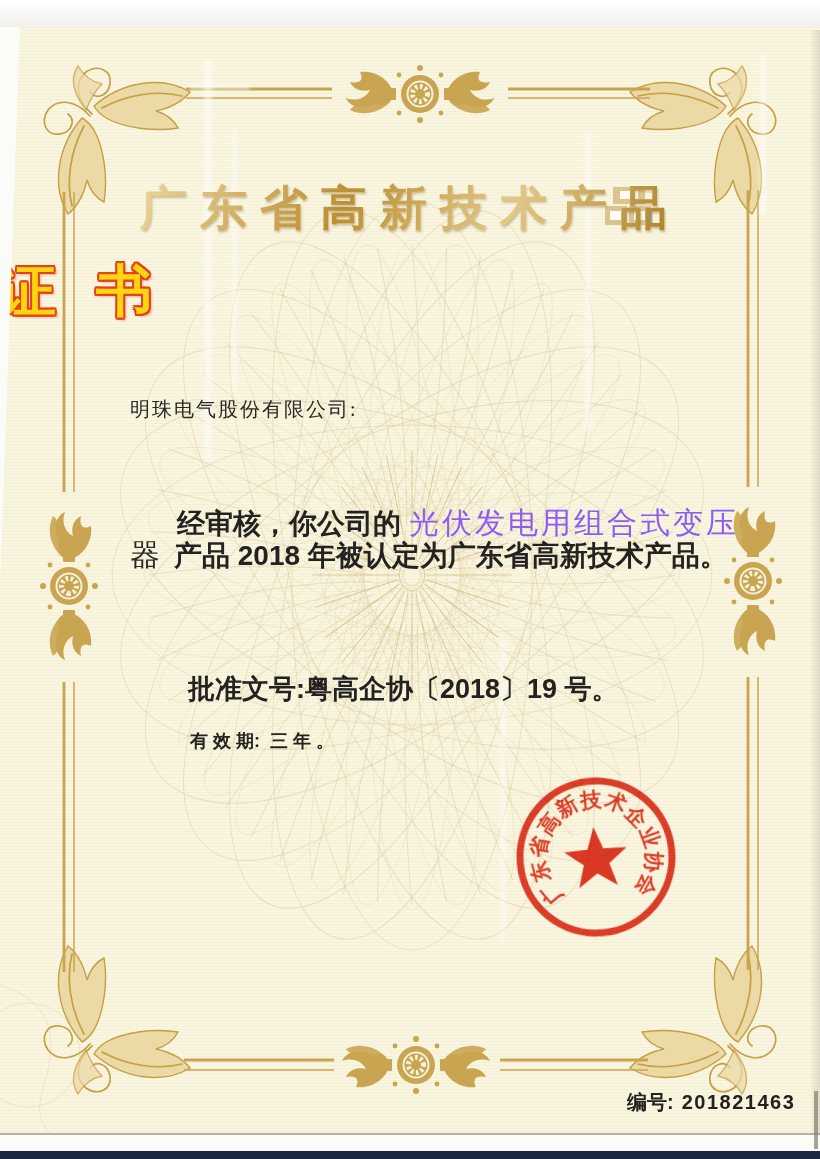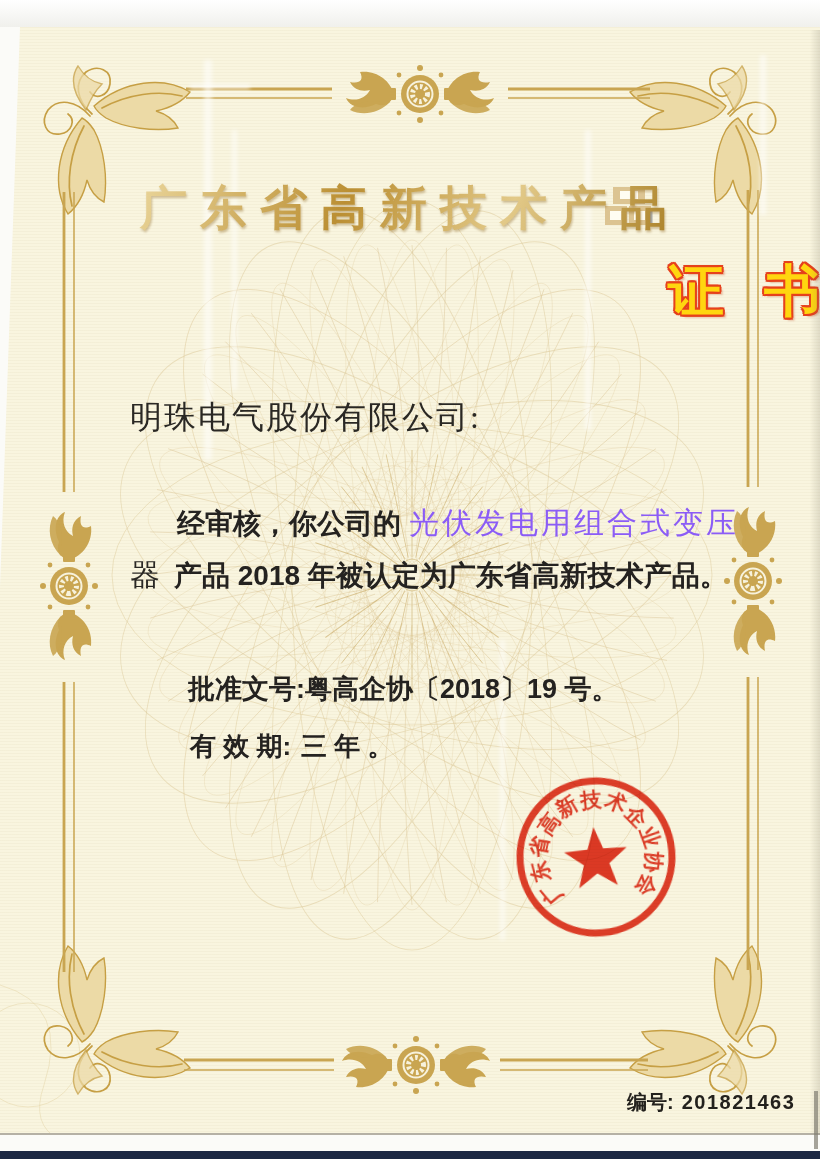--- a/index.html
+++ b/index.html
@@ -22,36 +22,36 @@
   .corner-fold{position:absolute;right:2px;bottom:10px;width:4px;height:58px;background:#807d72;opacity:.7;}
   
   .hei{font-family:"Liberation Sans","DejaVu Sans",sans-serif;font-weight:bold;}
   .kai{font-family:"Liberation Serif","DejaVu Serif",serif;font-weight:normal;}
   .title{position:absolute;left:0;right:0;top:183px;text-align:center;
         font-size:47px;letter-spacing:13px;line-height:1.05;
         background:linear-gradient(115deg,#cfa84f 0%,#e7d194 18%,#bb8f33 42%,#e2c988 62%,#ad842b 82%,#e6d49e 100%);
         -webkit-background-clip:text;background-clip:text;color:transparent;
         filter:drop-shadow(1.5px 2px 1px rgba(140,100,30,.38));}
   @supports not ((-webkit-background-clip:text) or (background-clip:text)){.title{color:#c79d44;}}
-  .subtitle{position:absolute;left:0;right:0;top:254px;text-align:right;
+  .subtitle{position:absolute;left:0;right:0;top:254px;text-align:left;
         font-family:"Liberation Serif","DejaVu Serif",serif;font-weight:bold;
         font-size:56px;word-spacing:26px;color:#ffd60f;
         text-shadow:-2px 0 #e6411c,2px 0 #e6411c,0 -2px #e6411c,0 2px #e6411c,
                     -1.6px -1.6px #e6411c,1.6px -1.6px #e6411c,-1.6px 1.6px #e6411c,1.6px 1.6px #e6411c,
                     3px 3px 2px rgba(190,60,20,.35);}
-  .recipient{position:absolute;left:130px;top:396px;font-size:32px;letter-spacing:2px;color:#2a2824;}
+  .recipient{position:absolute;left:130px;top:396px;font-size:20px;letter-spacing:2px;color:#2a2824;}
   .body-line1{position:absolute;left:177px;top:503px;white-space:nowrap;}
   .body-line1 .hei{font-size:28px;color:#242220;}
   .body-line1 .kai{font-size:30px;letter-spacing:3px;color:#8b5cf6;margin-left:8px;}
-  .body-line2{position:absolute;left:130px;top:555px;white-space:nowrap;}
+  .body-line2{position:absolute;left:130px;top:535px;white-space:nowrap;}
   .body-line2 .kai{font-size:30px;color:#2a2824;}
   .body-line2 .hei{font-size:28px;color:#242220;margin-left:14px;}
   .approval{position:absolute;left:188px;top:671px;font-size:27px;color:#242220;white-space:nowrap;}
   .approval .val{}
-  .validity{position:absolute;left:190px;top:729px;font-size:26px;color:#242220;white-space:nowrap;}
+  .validity{position:absolute;left:190px;top:729px;font-size:18px;color:#242220;white-space:nowrap;}
   .validity .val{margin-left:10px;}
   .date-line{position:absolute;left:518px;top:927px;font-size:24px;font-weight:bold;
         letter-spacing:3px;color:#35312a;white-space:nowrap;}
   .serial-line{position:absolute;left:627px;top:1089px;font-size:20px;font-weight:bold;
         color:#23211d;white-space:nowrap;}
   .serial-line .val{margin-left:8px;letter-spacing:1.5px;}
   
   .seal{position:absolute;left:512px;top:773px;width:168px;height:168px;
         transform:rotate(-5deg);mix-blend-mode:multiply;opacity:.93;}
   .seal svg{position:absolute;left:0;top:0;}

